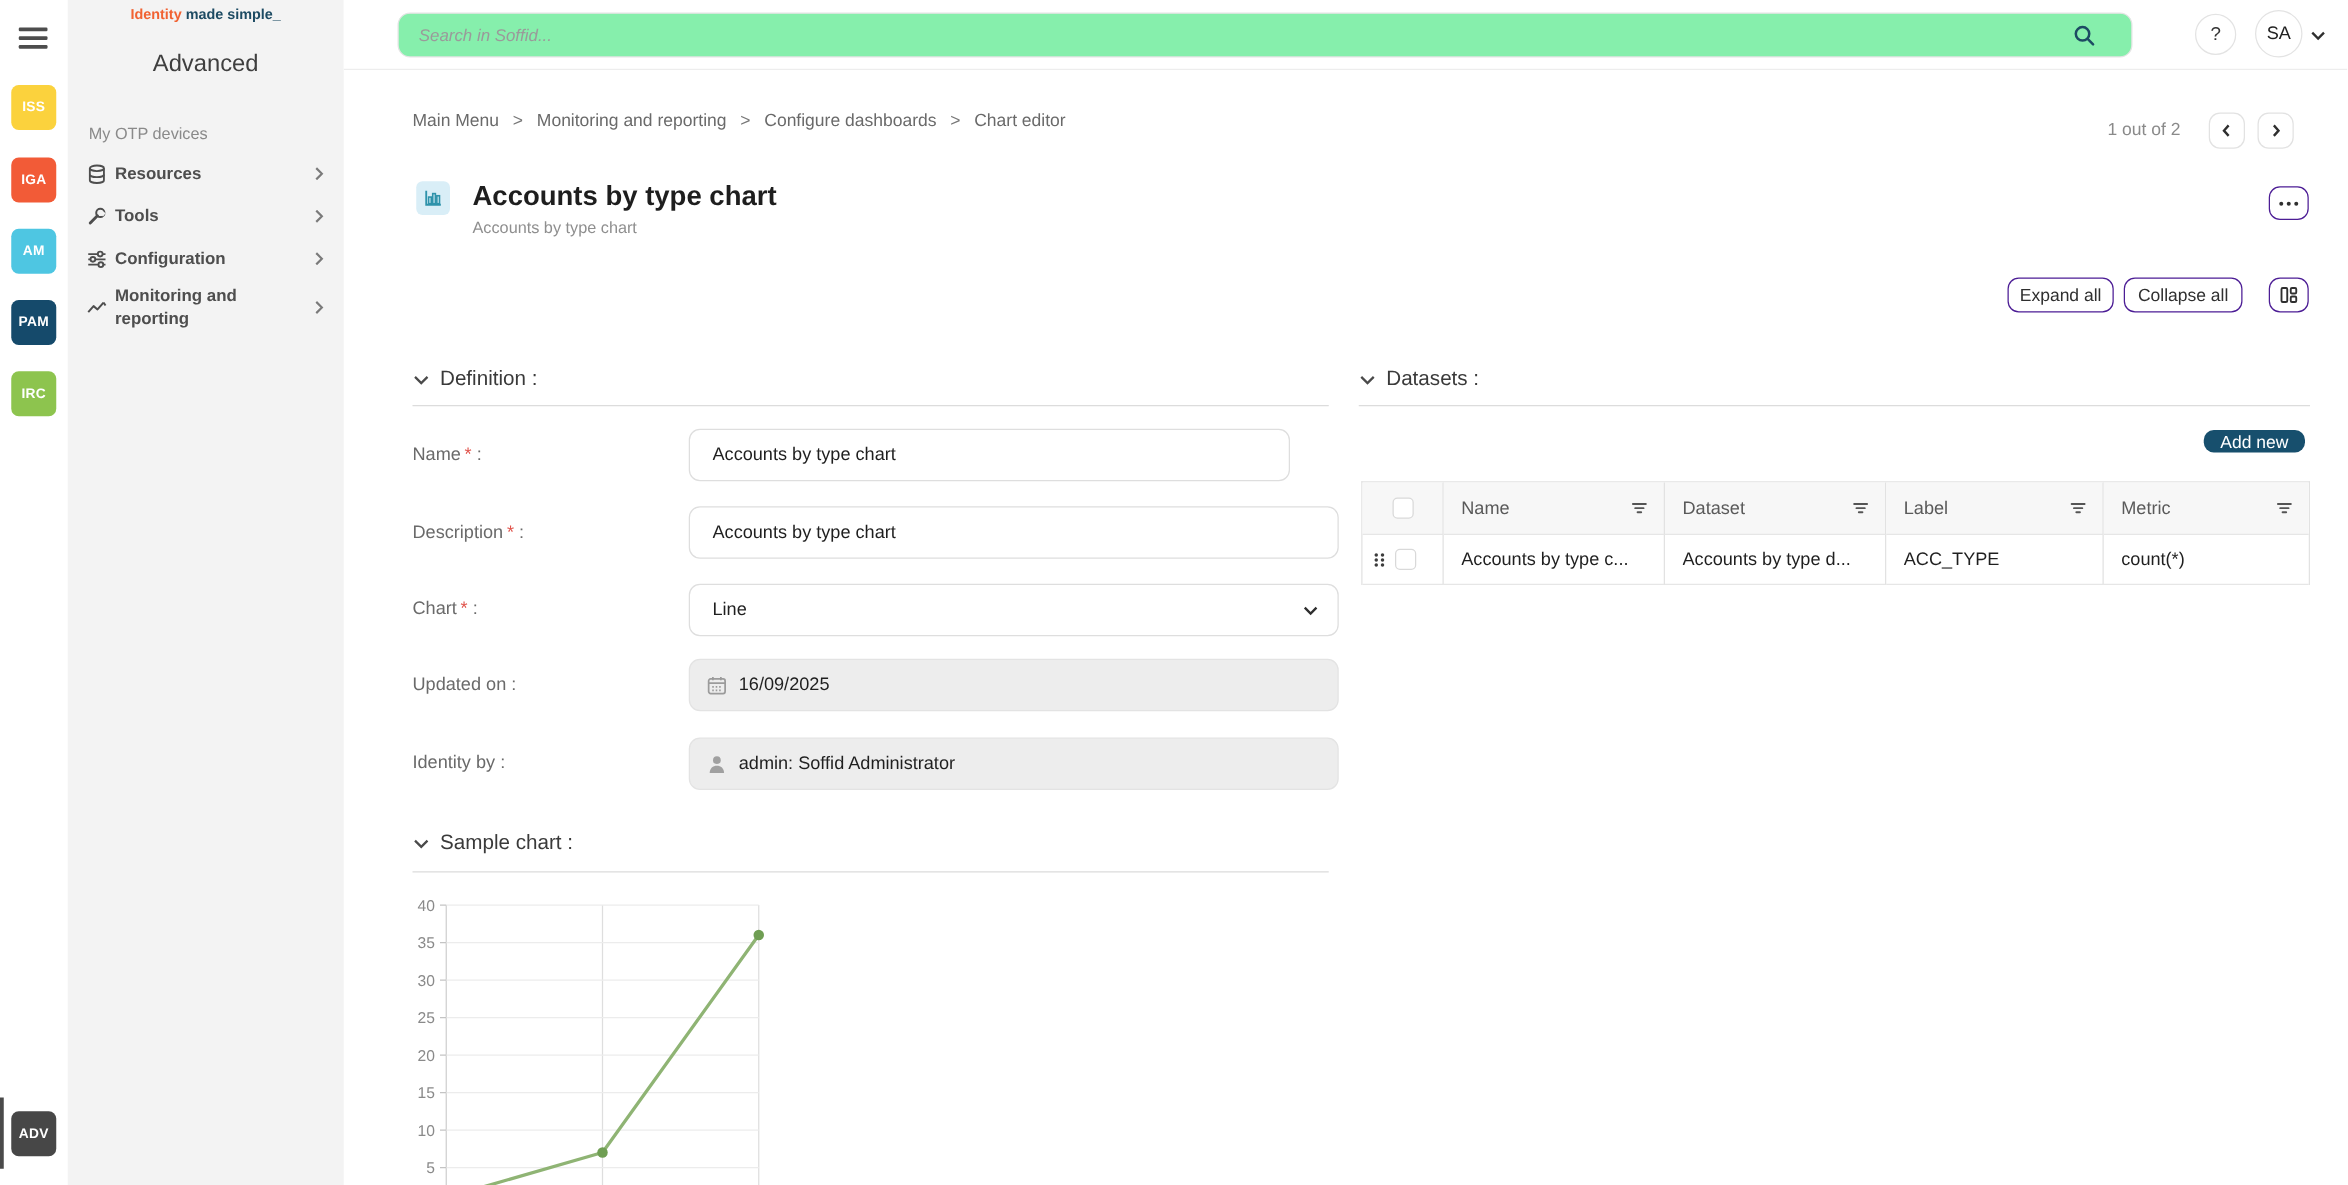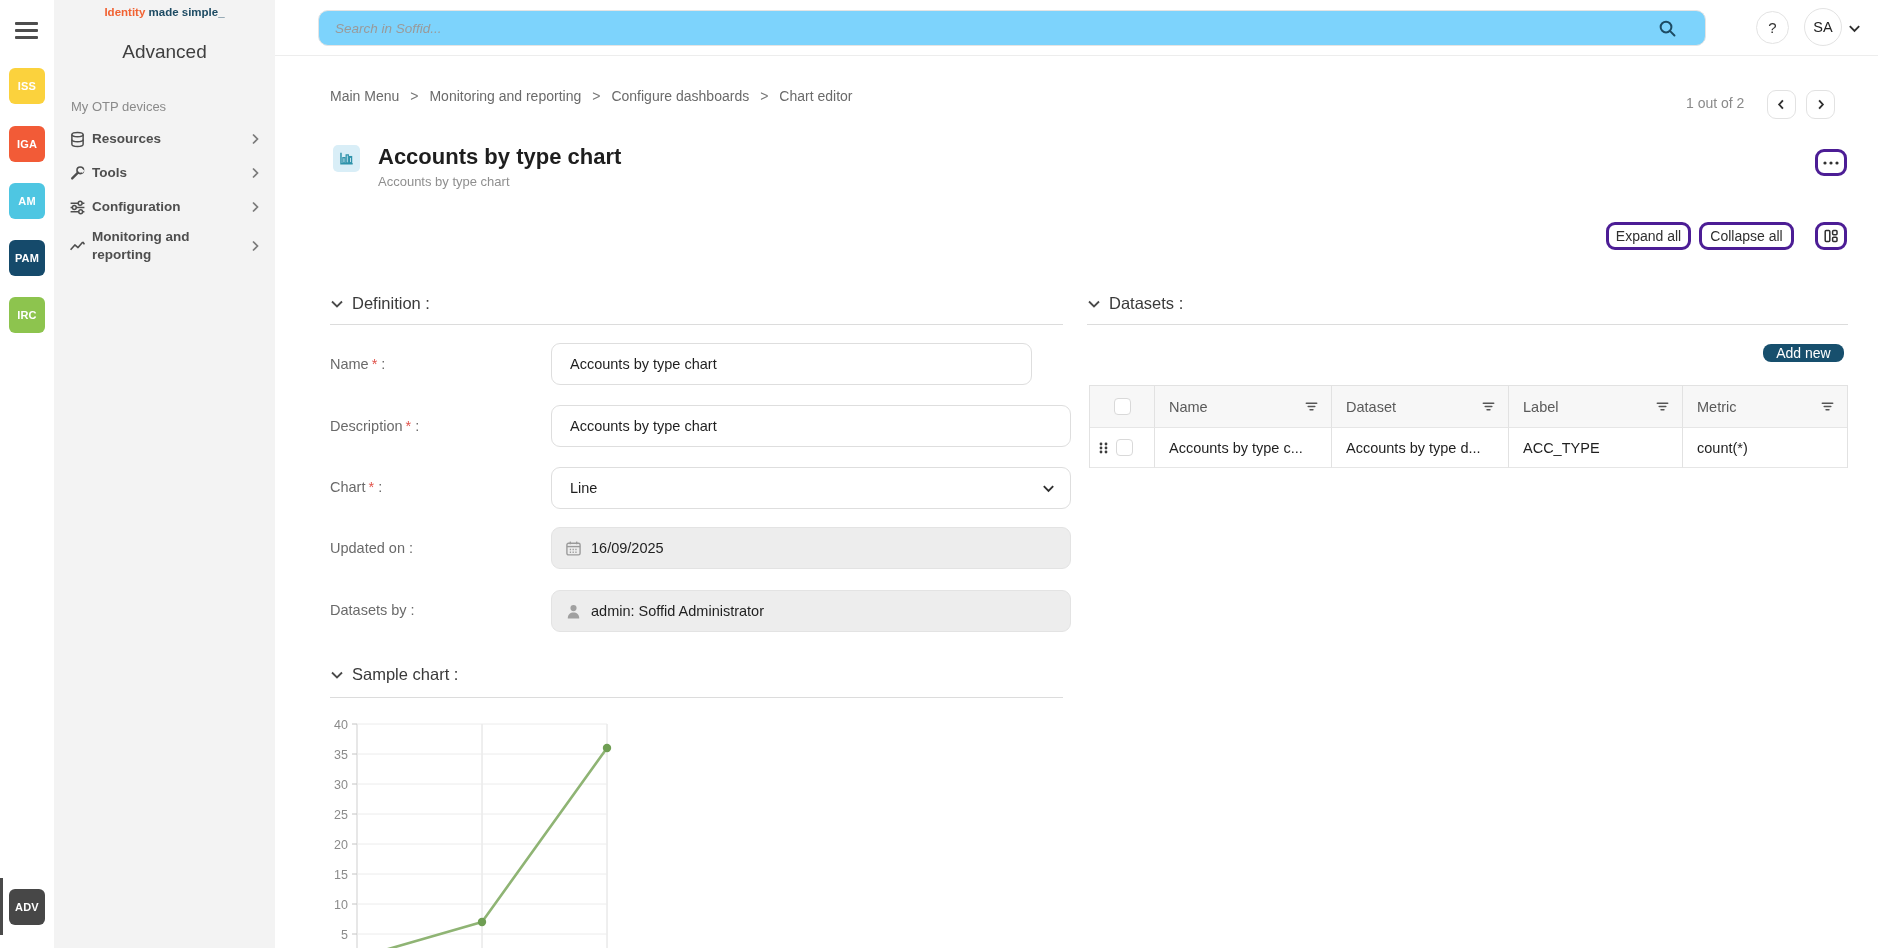--- a/index.html
+++ b/index.html
@@ -28,21 +28,21 @@
   .otp { margin: 36px 0 0 17px; font-size: 13px; color: #8a8a8a; cursor: pointer; }
   .menu { margin-top: 8px; padding: 0 12px 0 15px; }
   .menu-item { display: flex; align-items: center; min-height: 34px; cursor: pointer; }
   .menu-item .mi-icon { width: 17px; height: 17px; margin-right: 6px; flex: 0 0 auto; }
   .menu-item .mi-label { font-size: 13.5px; font-weight: 600; color: #4e4e4e; line-height: 18px; }
   .menu-item .mi-spacer { flex: 1; }
   .menu-item .mi-chev { width: 16px; height: 16px; flex: 0 0 auto; }
 
   
   .topbar { left: 275px; top: 0; width: 1603px; height: 56px; background: #fff; border-bottom: 1px solid #ededed; }
-  .search-wrap { left: 318px; top: 10px; width: 1388px; height: 36px; background: #7dd3fc;
+  .search-wrap { left: 318px; top: 10px; width: 1388px; height: 36px; background: #86efac;
     border: 1px solid #e4e4e4; border-radius: 10px; display: flex; align-items: center; padding: 0 28px 0 16px; }
   .search-wrap input { flex: 1; border: 0; outline: 0; background: transparent; font-style: italic;
     font-size: 13.5px; color: #6d6d6d; font-family: inherit; }
   .search-wrap input::placeholder { color: #9a9a9a; font-style: italic; }
   .circle-btn { border: 1px solid #e3e3e3; background: #fff; border-radius: 50%;
     display: flex; align-items: center; justify-content: center; cursor: pointer; }
   .help-btn { left: 1756px; top: 11px; width: 33px; height: 33px; font-size: 15px; color: #333; }
   .avatar-btn { left: 1804px; top: 8px; width: 38px; height: 38px; font-size: 14.5px; color: #222; }
   .avatar-chev { left: 1847px; top: 21px; width: 15px; height: 15px; cursor: pointer; }
 
@@ -52,21 +52,21 @@
   .crumb-sep { color: #777; }
   .pager-label { left: 1686px; top: 95px; font-size: 14px; color: #8a8a8a; }
   .pager-btn { width: 29px; height: 29px; border: 1px solid #e2e2e2; border-radius: 9px; background: #fff;
     display: flex; align-items: center; justify-content: center; cursor: pointer; top: 90px; }
 
   
   .title-icon { left: 333px; top: 145px; width: 27px; height: 27px; border-radius: 5px;
     display: flex; align-items: center; justify-content: center; }
   .page-title { left: 378px; top: 144px; font-size: 22px; font-weight: bold; color: #1e1e1e; }
   .page-subtitle { left: 378px; top: 174px; font-size: 13px; color: #8f8f8f; }
-  .pill-btn { border: 3px solid #4c1d95; border-radius: 9px; background: #fff; font-size: 14px; color: #2f2f2f;
+  .pill-btn { border: 1px solid #4c1d95; border-radius: 9px; background: #fff; font-size: 14px; color: #2f2f2f;
     display: flex; align-items: center; justify-content: center; cursor: pointer; font-family: inherit; }
   .more-btn { left: 1815px; top: 149px; width: 32px; height: 27px; }
   .expand-btn { left: 1606px; top: 222px; width: 85px; height: 28px; }
   .collapse-btn { left: 1699px; top: 222px; width: 95px; height: 28px; }
   .layout-btn { left: 1815px; top: 222px; width: 32px; height: 28px; }
 
   
   .section-head { display: flex; align-items: center; gap: 8px; font-size: 16.5px; font-weight: normal; color: #3a3a3a; cursor: pointer; }
   .sec-definition { left: 330px; top: 294px; }
   .sec-datasets { left: 1087px; top: 294px; }
@@ -285,21 +285,21 @@
     <rect x="1.8" y="3" width="12.4" height="11" rx="1.5"></rect>
       <line x1="1.8" y1="6.2" x2="14.2" y2="6.2"></line>
       <line x1="5" y1="1.5" x2="5" y2="4"></line>
       <line x1="11" y1="1.5" x2="11" y2="4"></line>
     <line x1="4.5" y1="9" x2="11.5" y2="9" stroke-dasharray="1.2 1.4"></line>
       <line x1="4.5" y1="11.5" x2="11.5" y2="11.5" stroke-dasharray="1.2 1.4"></line>
   </svg>
   <span class="cell-text">16/09/2025</span>
 </div>
 
-<div class="abs f-label" style="top:602px"><span>Datasets by</span><span> :</span></div>
+<div class="abs f-label" style="top:602px"><span>Identity by</span><span> :</span></div>
 <div class="abs fieldbox disabled" style="top:590px;width:520px">
   <svg class="fb-icon" viewBox="0 0 16 16" fill="#a0a0a0">
     <circle cx="8" cy="4.8" r="2.9"></circle>
       <path d="M2.6 14.5 C2.6 10.9 5 9 8 9 C11 9 13.4 10.9 13.4 14.5 Z"></path>
   </svg>
   <span class="cell-text">admin: Soffid Administrator</span>
 </div>
 
 <div class="abs section-head sec-datasets">
   <svg width="14" height="14" viewBox="0 0 14 14" fill="none" stroke="#4a4a4a" stroke-width="1.8">

